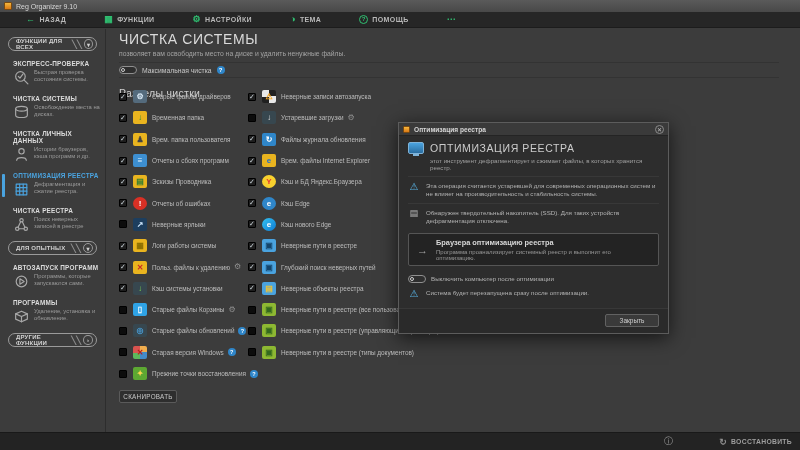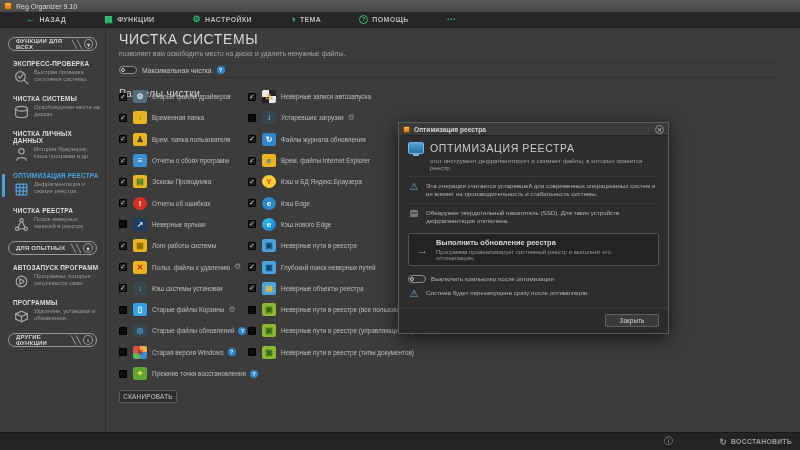--- a/index.html
+++ b/index.html
@@ -387,21 +387,21 @@
       <span class="m-warn-glyph">⚠</span>
       <span class="m-text">Эта операция считается устаревшей для современных операционных систем и не влияет на производительность и стабильность системы.</span>
     </div>
     <div class="m-row">
       <span class="m-ssd-glyph">▤</span>
       <span class="m-text">Обнаружен твердотельный накопитель (SSD). Для таких устройств дефрагментация отключена.</span>
     </div>
     <button class="m-action">
       <span class="m-arrow">→</span>
       <span>
-        <span class="m-action-title" style="display:block">Выполнить обновление реестра</span>
+        <span class="m-action-title" style="display:block">Браузера оптимизацию реестра</span>
         <span class="m-action-desc" style="display:block">Программа проанализирует системный реестр и выполнит его оптимизацию.</span>
       </span>
     </button>
     <div class="m-toggle-row">
       <span class="toggle">
           <span class="knob"></span>
         </span>
       <span class="m-text">Выключить компьютер после оптимизации</span>
     </div>
     <div class="m-row" style="border-top:none;padding-top:0;padding-bottom:7px">

